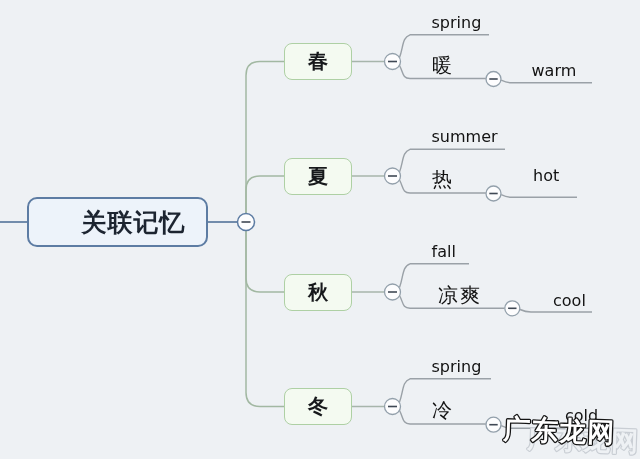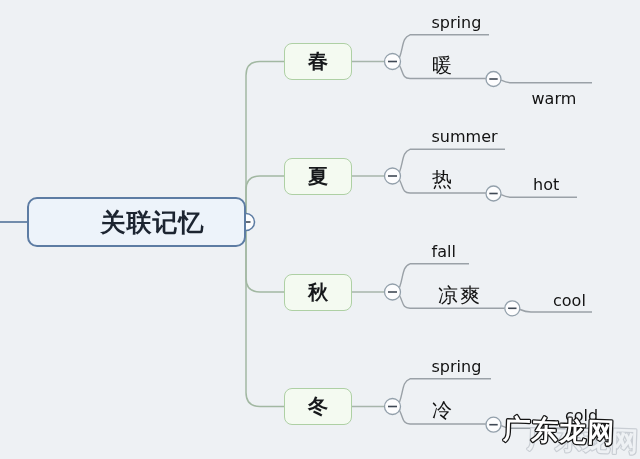--- a/index.html
+++ b/index.html
@@ -16,21 +16,21 @@
   .wires{position:absolute;left:0;top:0;z-index:0;}
   .line-root{stroke:var(--root-line);stroke-width:1.7;fill:none;}
   .line-trunk{stroke:var(--trunk-line);stroke-width:1.5;fill:none;}
   .line-branch{stroke:var(--branch-line);stroke-width:1.4;fill:none;}
   .line-leaf{stroke:var(--leaf-line);stroke-width:1.4;fill:none;}
   .toggle circle{fill:var(--toggle-fill);}
   .toggle line{stroke:var(--toggle-glyph);stroke-width:1.6;}
   .toggle.root-toggle circle{stroke:var(--root-border);stroke-width:1.5;}
   .toggle.sub-toggle circle{stroke:var(--toggle-border);stroke-width:1.3;}
   .node{position:absolute;box-sizing:border-box;display:flex;align-items:center;justify-content:center;z-index:1;font-weight:bold;}
-  .node.root{left:27px;top:197px;width:219px;height:50px;background:var(--root-fill);
+  .node.root{left:27px;top:197px;width:181px;height:50px;background:var(--root-fill);
     border:2px solid var(--root-border);border-radius:10px;color:var(--root-text);
     font-size:25px;letter-spacing:1px;padding-left:32px;}
   .node.topic{left:284px;width:68px;height:37px;background:var(--topic-fill);
     border:1.5px solid var(--topic-border);border-radius:8px;color:var(--topic-text);font-size:20px;}
   .leaf{position:absolute;z-index:1;font-weight:normal;color:var(--leaf-text);white-space:nowrap;}
   .leaf.en{font-size:16px;line-height:20px;}
   .leaf.cn{font-size:20px;line-height:24px;letter-spacing:2px;}
   .watermark{position:absolute;left:400px;top:398px;z-index:2;}
   .wm-text{font-family:"DejaVu Sans","Liberation Sans",sans-serif;font-weight:bold;font-size:27px;letter-spacing:1px;}
   .wm-main{fill:var(--watermark-fill);stroke:var(--watermark-stroke);stroke-width:2.6;paint-order:stroke;stroke-linejoin:round;}
@@ -122,25 +122,25 @@
   </div>
   <div class="node topic" style="top:273.5px;">
     <span>秋</span>
   </div>
   <div class="node topic" style="top:388px;">
     <span>冬</span>
   </div>
 
   <div class="leaf en" style="left:431.5px;top:12.5px;">spring</div>
   <div class="leaf cn" style="left:432px;top:52.5px;">暖</div>
-  <div class="leaf en" style="left:531.5px;top:60.5px;margin-top:28px;">warm</div>
+  <div class="leaf en" style="left:531.5px;top:60.5px;">warm</div>
 
   <div class="leaf en" style="left:431.5px;top:127px;text-align:center;">summer</div>
   <div class="leaf cn" style="left:432px;top:167px;">热</div>
-  <div class="leaf en" style="left:533px;top:175px;">hot</div>
+  <div class="leaf en" style="left:533px;top:166px;">hot</div>
 
   <div class="leaf en" style="left:431.5px;top:241.5px;text-align:center;">fall</div>
   <div class="leaf cn" style="left:438px;top:282.5px;">凉爽</div>
   <div class="leaf en" style="left:553px;top:290.5px;text-align:center;">cool</div>
 
   <div class="leaf en" style="left:431.5px;top:356.5px;">spring</div>
   <div class="leaf cn" style="left:432px;top:398px;">冷</div>
   <div class="leaf en" style="left:533px;top:406px;margin-left:32px;">cold</div>
 
   <svg class="watermark" width="240" height="61" viewBox="0 0 240 61">

